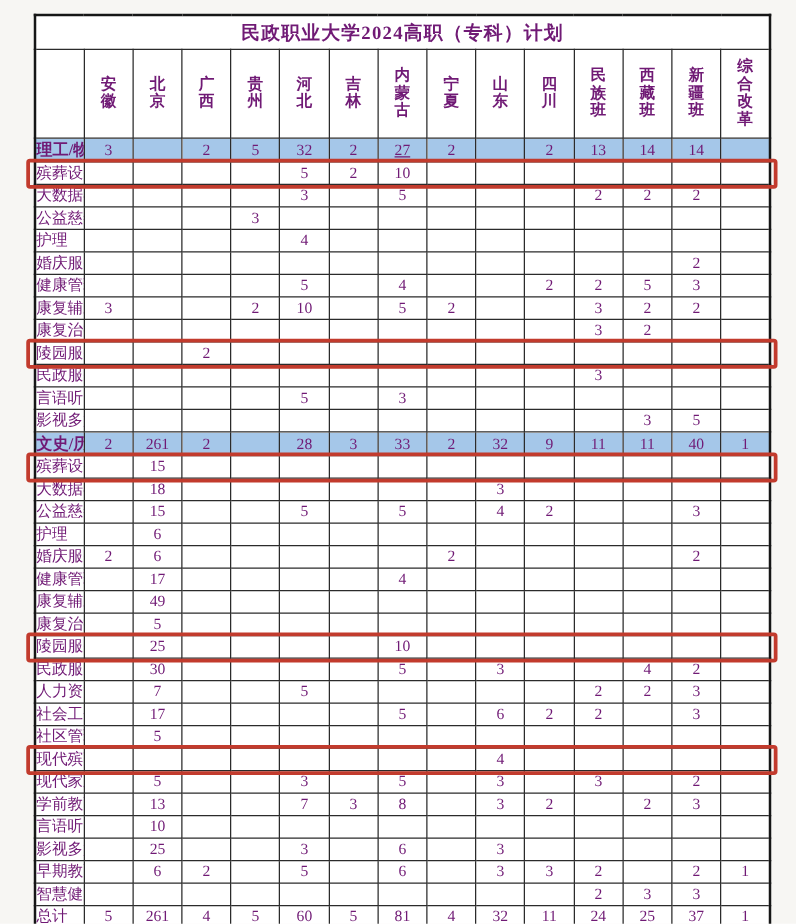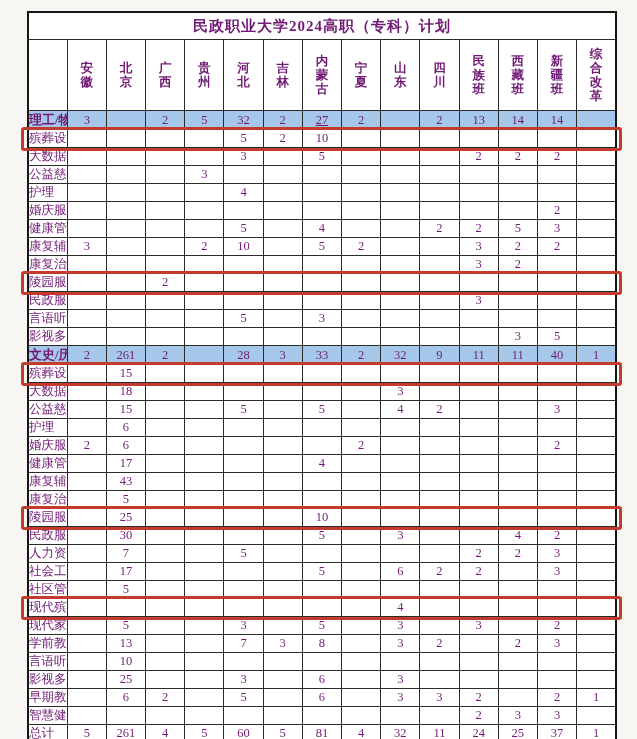--- a/index.html
+++ b/index.html
@@ -435,21 +435,21 @@
           <td class="num"></td>
           <td class="num"></td>
           <td class="num"></td>
           <td class="num"></td>
           <td class="num"></td>
           <td class="num"></td>
         </tr>
         <tr>
           <td class="name">康复辅助器具技术</td>
           <td class="num"></td>
-          <td class="num">43</td>
+          <td class="num">49</td>
           <td class="num"></td>
           <td class="num"></td>
           <td class="num"></td>
           <td class="num"></td>
           <td class="num"></td>
           <td class="num"></td>
           <td class="num"></td>
           <td class="num"></td>
           <td class="num"></td>
           <td class="num"></td>

